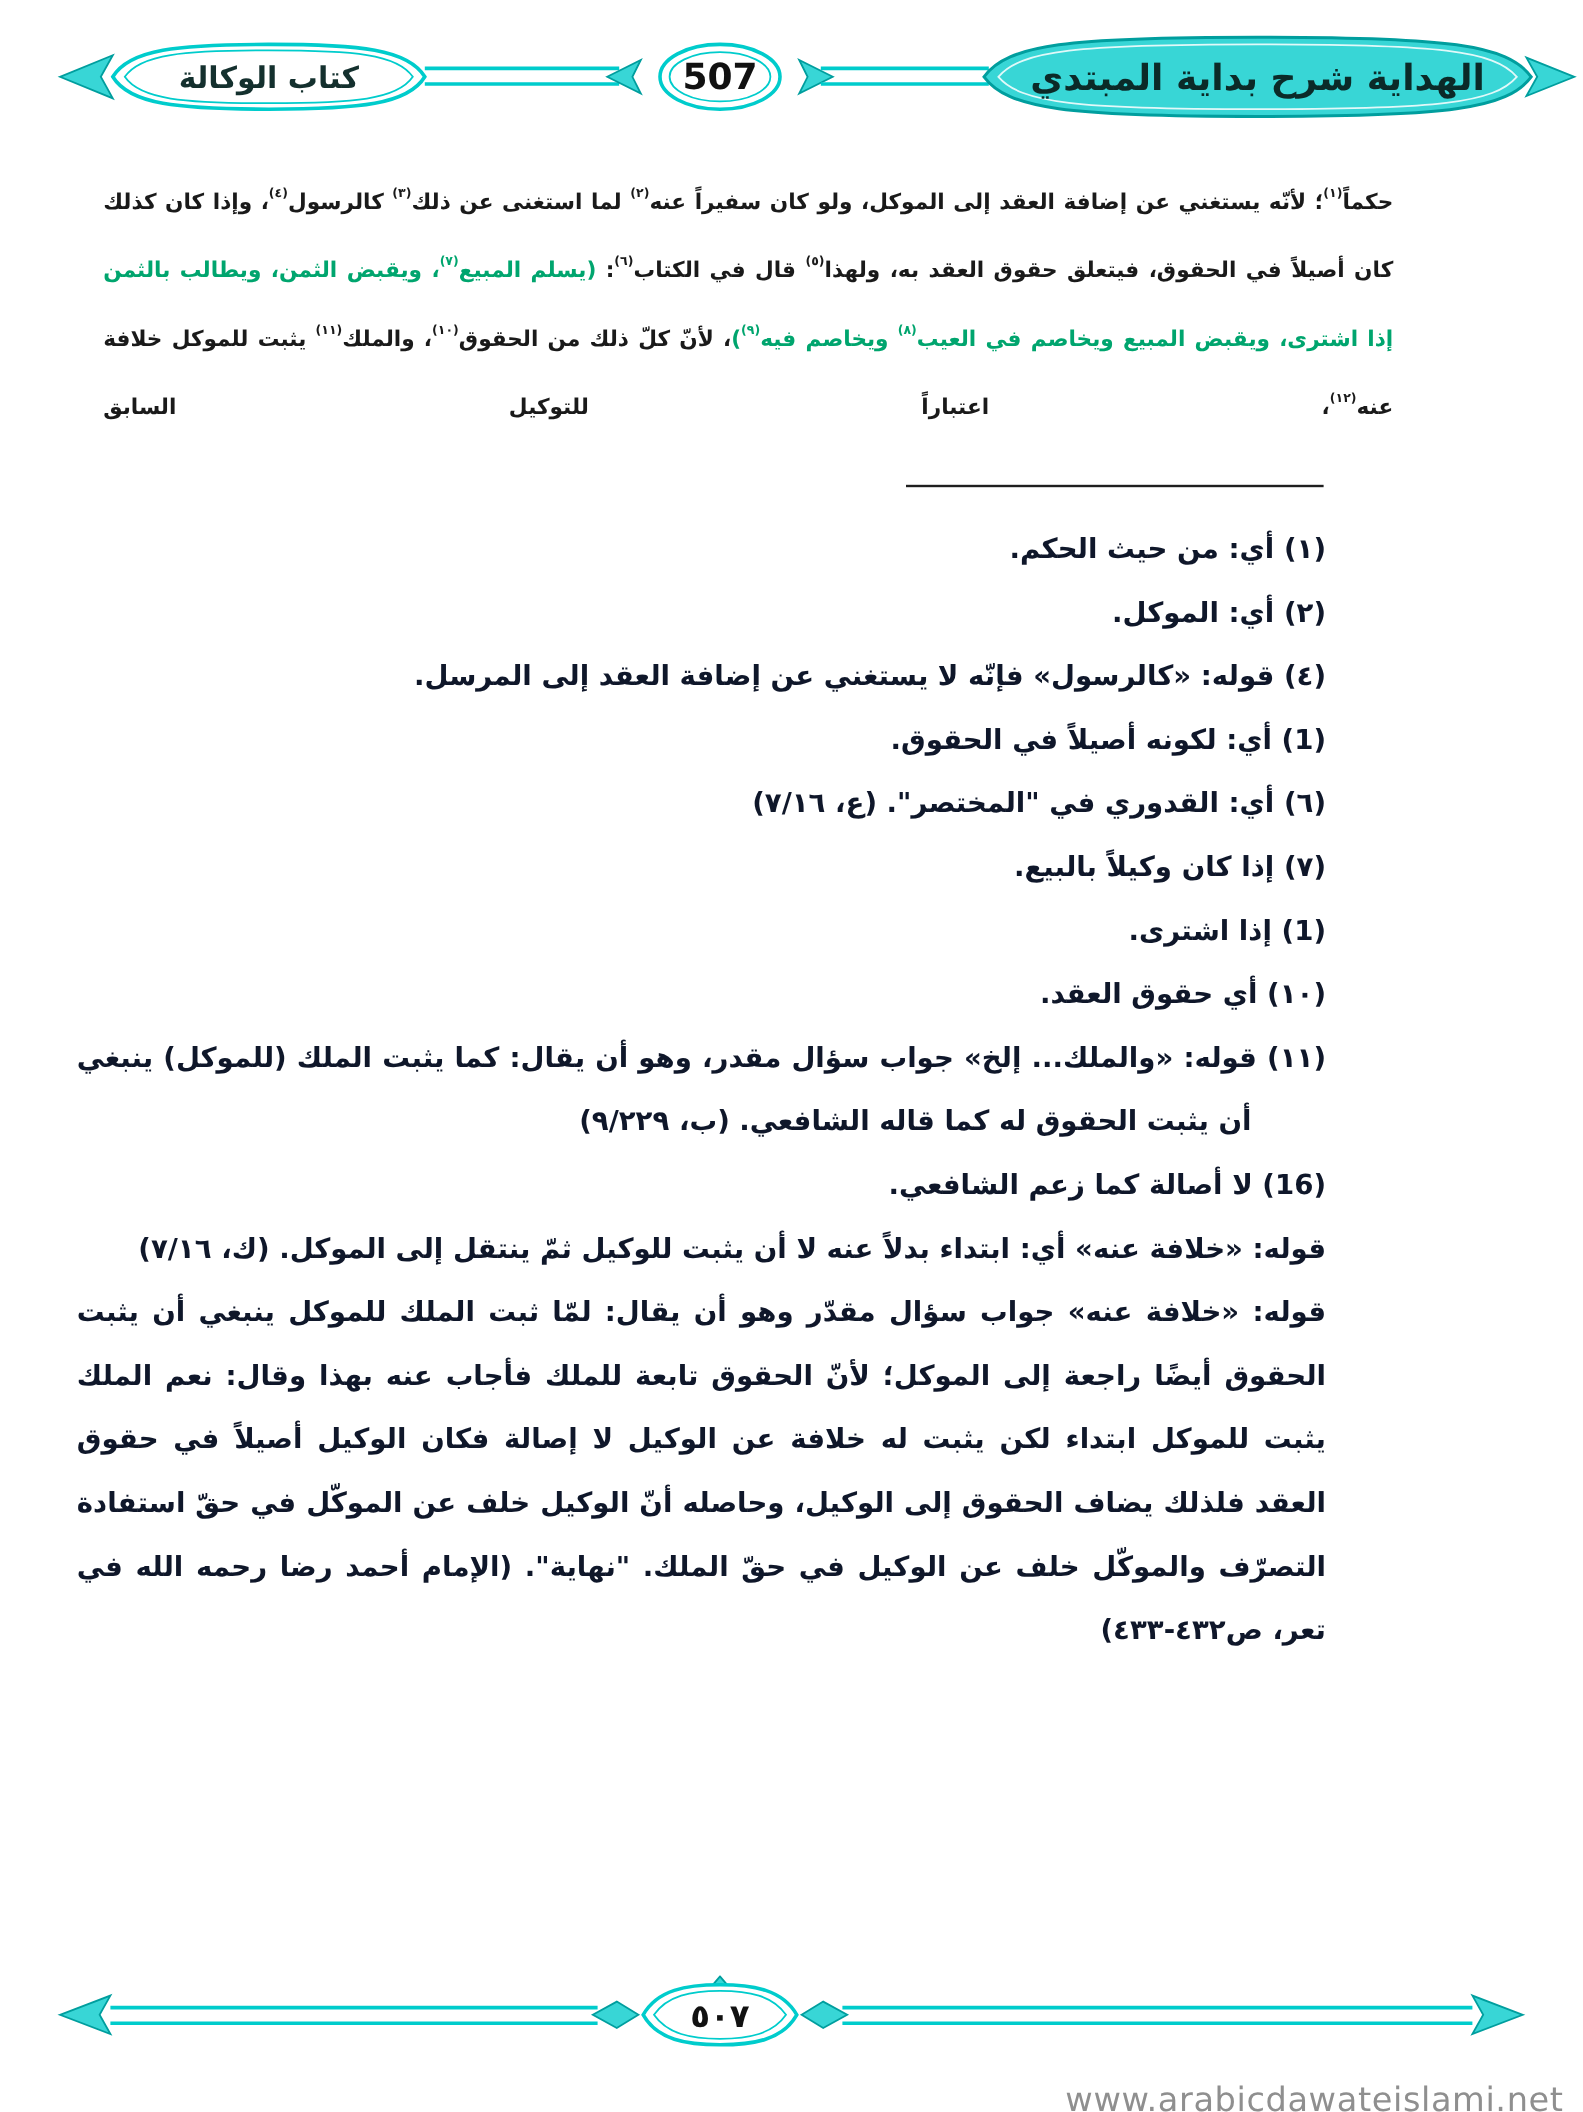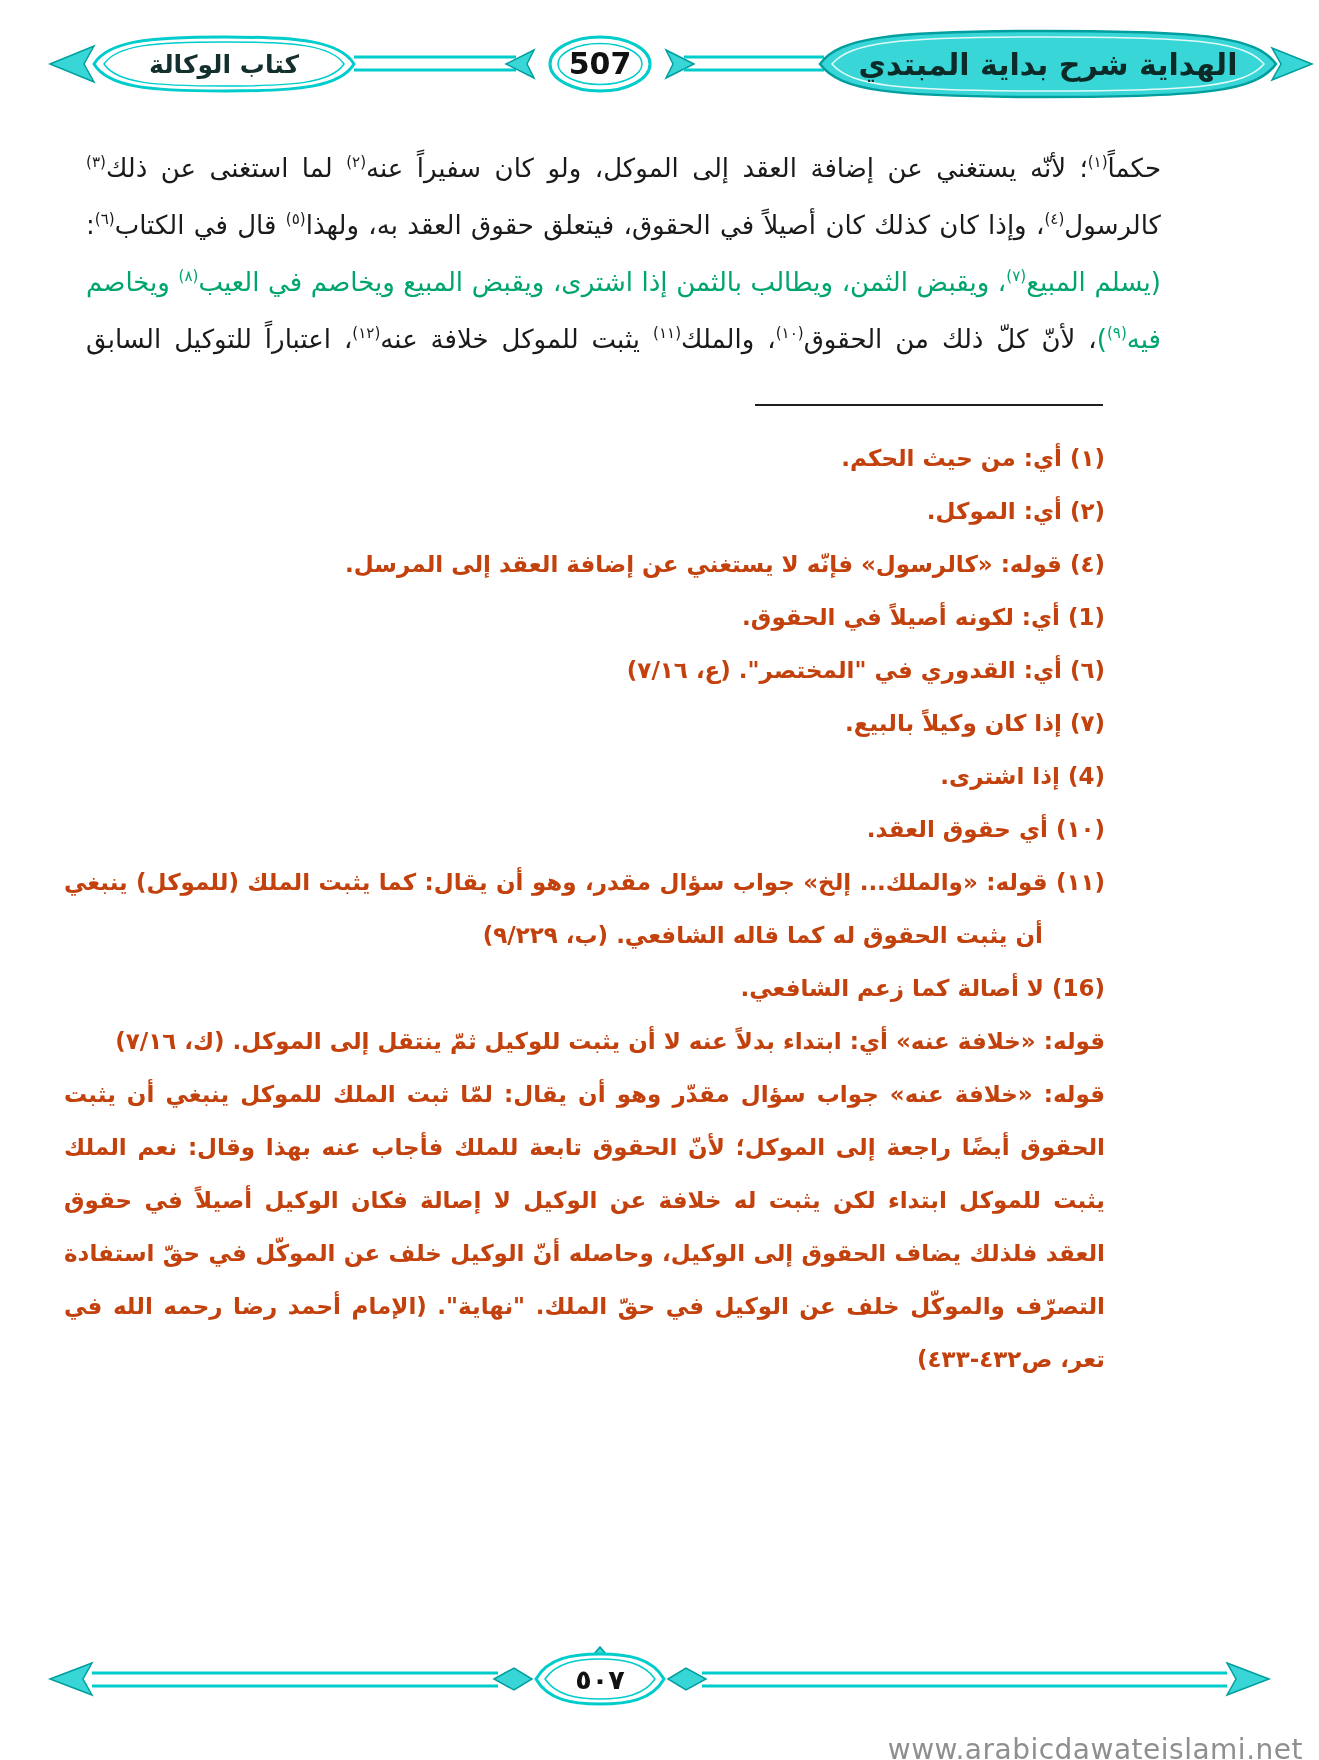--- a/index.html
+++ b/index.html
@@ -22,26 +22,27 @@
   .cartouche-inner { fill: none; stroke: var(--accent, #00cccc); stroke-width: 1.5; }
   .logo-cartouche { fill: var(--accent-fill, #38d6d6); stroke: var(--accent-dark, #009e9e); stroke-width: 2.5; }
   .logo-cartouche-inner { fill: none; stroke: rgba(255,255,255,0.85); stroke-width: 1.5; }
   svg text { font-family: "DejaVu Sans", sans-serif; font-weight: bold; }
   .svg-ink { fill: #14302e; }
   .svg-num { fill: #111111; }
 
   
   .body-text {
     direction: rtl;
-    font-size: 26px;
+    font-size: 18px;
     line-height: 57px;
     text-align: justify;
     text-align-last: justify;
     margin: 36px 158px 0 86px;
     color: var(--ink, #1a1a1a);
+    font-weight: bold;
   }
   .body-text sup {
     font-size: 0.58em;
     line-height: 0;
     vertical-align: 10px;
     letter-spacing: -0.5px;
   }
   .green { color: var(--green, #00a56e); }
 
   
@@ -56,21 +57,21 @@
   .footnotes {
     direction: rtl;
     margin: 26px 214px 0 64px;
   }
   .footnote {
     margin: 0;
     font-size: 23px;
     line-height: 53px;
     font-weight: bold;
     text-align: justify;
-    color: #c2410c;
+    color: #0f172a;
   }
   .footnote.hang {
     padding-right: 62px;
     text-indent: -62px;
   }
 
   
   .band-bottom { position: absolute; left: 0; bottom: 72px; }
   .watermark {
     position: absolute;
@@ -131,21 +132,21 @@
 
     <div class="sep-line"></div>
 
     <section class="footnotes" dir="rtl">
         <p class="footnote hang">(١) أي: من حيث الحكم.</p>
         <p class="footnote hang">(٢) أي: الموكل.</p>
         <p class="footnote hang">(٤) قوله: «كالرسول» فإنّه لا يستغني عن إضافة العقد إلى المرسل.</p>
         <p class="footnote hang">(1) أي: لكونه أصيلاً في الحقوق.</p>
         <p class="footnote hang">(٦) أي: القدوري في "المختصر". (ع، ٧/١٦)</p>
         <p class="footnote hang">(٧) إذا كان وكيلاً بالبيع.</p>
-        <p class="footnote hang">(4) إذا اشترى.</p>
+        <p class="footnote hang">(1) إذا اشترى.</p>
         <p class="footnote hang">(١٠) أي حقوق العقد.</p>
         <p class="footnote hang">(١١) قوله: «والملك... إلخ» جواب سؤال مقدر، وهو أن يقال: كما يثبت الملك (للموكل) ينبغي أن يثبت الحقوق له كما قاله الشافعي. (ب، ٩/٢٢٩)</p>
         <p class="footnote hang">(16) لا أصالة كما زعم الشافعي.</p>
         <p class="footnote">قوله: «خلافة عنه» أي: ابتداء بدلاً عنه لا أن يثبت للوكيل ثمّ ينتقل إلى الموكل. (ك، ٧/١٦)</p>
         <p class="footnote">قوله: «خلافة عنه» جواب سؤال مقدّر وهو أن يقال: لمّا ثبت الملك للموكل ينبغي أن يثبت الحقوق أيضًا راجعة إلى الموكل؛ لأنّ الحقوق تابعة للملك فأجاب عنه بهذا وقال: نعم الملك يثبت للموكل ابتداء لكن يثبت له خلافة عن الوكيل لا إصالة فكان الوكيل أصيلاً في حقوق العقد فلذلك يضاف الحقوق إلى الوكيل، وحاصله أنّ الوكيل خلف عن الموكّل في حقّ استفادة التصرّف والموكّل خلف عن الوكيل في حقّ الملك. "نهاية". (الإمام أحمد رضا رحمه الله في تعر، ص٤٣٢-٤٣٣)</p>
       </section>
   </main>
 
   <footer>
     <svg class="band band-bottom" width="1319" height="66" viewBox="0 0 1319 66">

